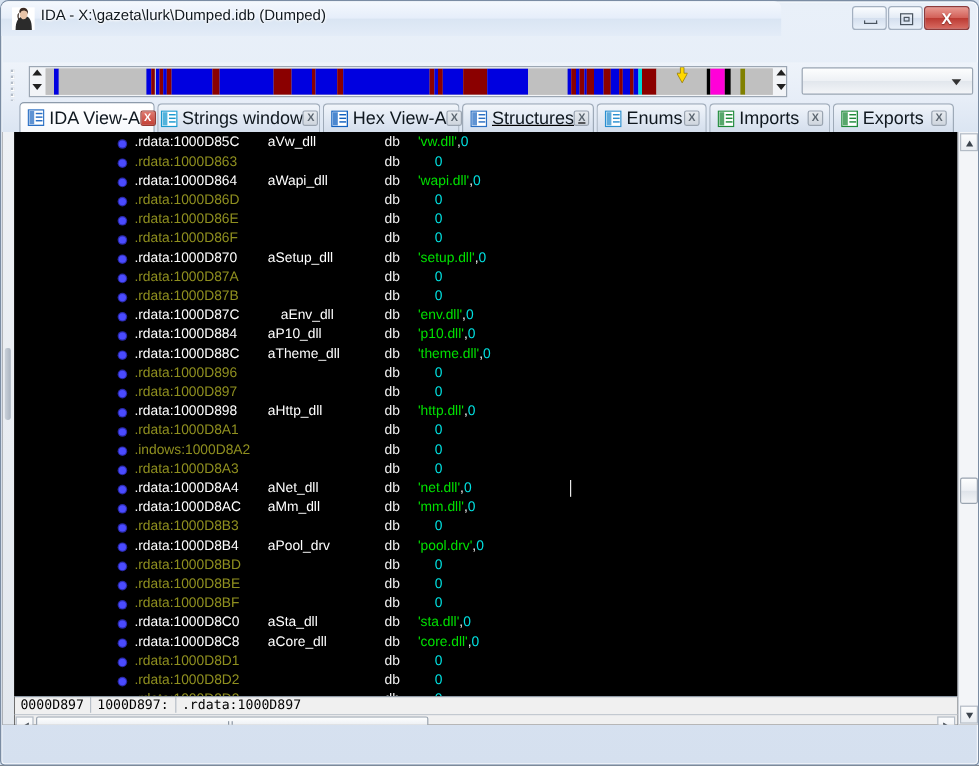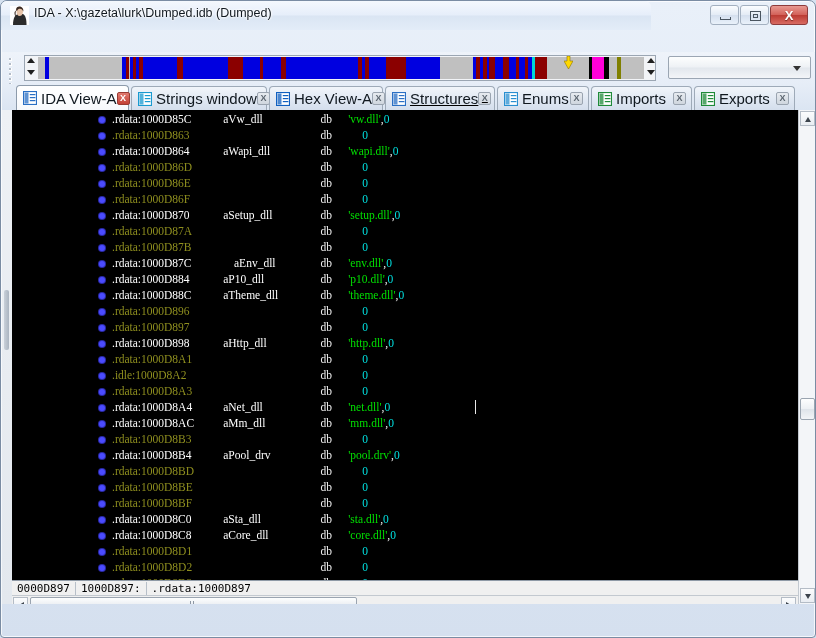--- a/index.html
+++ b/index.html
@@ -125,42 +125,42 @@
     background:linear-gradient(to bottom,#eef1f5,#e3e8ee);}
   #splitter-grip{position:absolute;left:2px;top:180px;width:5px;height:60px;
     background:linear-gradient(to right,#c9d0d9,#aab4c0);border-radius:2px;}
   #disasm{
     position:absolute;left:10px;top:0;width:786px;height:494px;
     background:#000;overflow:hidden;
   }
   #codearea{
     position:absolute;left:0;top:0;width:786px;height:470px;
     background:#000;overflow:hidden;
-    font-family:Liberation Serif, serif;
+    font-family:Liberation Sans, sans-serif;
     font-size:11.5px;
   }
   .line{position:absolute;left:0;width:786px;height:16px;white-space:pre;}
   .dot{position:absolute;left:87px;top:5px;width:6px;height:6px;border-radius:50%;
     background:#4b4bff;box-shadow:0 0 0 1px #2a2aa8;}
   .seg{position:absolute;left:100px;top:1px;}
   .addr-lbl{color:#ffffff;}
   .addr-plain{color:#8f8f1f;}
   .lbl{color:#ffffff;}
   .mn{color:#f0f0f0;}
   .num{color:#00e0e0;}
   .str{color:#00e000;}
   .punc{color:#f0f0f0;}
   #caret{position:absolute;left:463px;top:290px;width:1px;height:14px;background:#e8e8e8;}
   
   #viewstatus{
     position:absolute;left:0;top:470px;width:786px;height:15px;
     background:#f0f0f0;border-top:1px solid #8f9aa6;
     font-family:"DejaVu Sans Mono","Liberation Mono",monospace;
     font-size:11px;color:#000;box-sizing:border-box;
-    display:flex;align-items:center;
+    display:flex;
   }
   #viewstatus .cell{padding:0 5px;border-right:1px solid #b7bfc8;height:13px;line-height:13px;white-space:pre;}
   
   #hscroll{
     position:absolute;left:0;top:485px;width:786px;height:17px;
     background:#f0f0f0;border-top:1px solid #c3c9d0;box-sizing:border-box;
   }
   #hscroll .hbtn{position:absolute;top:1px;width:15px;height:15px;
     background:linear-gradient(to bottom,#fbfcfd,#e9edf2);border:1px solid #b4bcc6;box-sizing:border-box;}
   #hthumb{position:absolute;left:18px;top:1px;width:327px;height:15px;box-sizing:border-box;
@@ -312,21 +312,21 @@
         <span class="ticon"><svg viewBox="0 0 14 14" width="14" height="14">
             <rect x="0.5" y="0.5" width="13" height="13" fill="#ffffff" stroke="#2a6fc4" stroke-width="1.2"></rect>
             <rect x="1.5" y="1.5" width="4" height="11" fill="#2a6fc4" opacity="0.75"></rect>
             <rect x="6.8" y="3" width="5.6" height="1.2" fill="#2a6fc4"></rect>
             <rect x="6.8" y="6" width="5.6" height="1.2" fill="#2a6fc4"></rect>
             <rect x="6.8" y="9" width="5.6" height="1.2" fill="#2a6fc4"></rect>
           </svg></span>
         <span class="tlabel">IDA View-A</span>
         <span class="tclose" style="margin-left: auto;">X</span>
       </div>
-      <div class="tab" style="left: 129px; width: 136px; justify-content: space-between;">
+      <div class="tab" style="left: 129px; width: 136px; justify-content: center;">
         <span class="ticon"><svg viewBox="0 0 14 14" width="14" height="14">
             <rect x="0.5" y="0.5" width="13" height="13" fill="#ffffff" stroke="#1a9ad0" stroke-width="1.2"></rect>
             <rect x="1.5" y="1.5" width="4" height="11" fill="#1a9ad0" opacity="0.75"></rect>
             <rect x="6.8" y="3" width="5.6" height="1.2" fill="#1a9ad0"></rect>
             <rect x="6.8" y="6" width="5.6" height="1.2" fill="#1a9ad0"></rect>
             <rect x="6.8" y="9" width="5.6" height="1.2" fill="#1a9ad0"></rect>
           </svg></span>
         <span class="tlabel">Strings window</span>
         <span class="tclose" style="margin-left: auto;">X</span>
       </div>
@@ -404,21 +404,21 @@
           <div class="line" style="top: 98px;"><span class="dot"></span><span class="seg addr-lbl">.rdata:1000D870</span><span class="seg lbl" style="left: 211.2px;">aSetup_dll</span><span class="seg mn" style="left: 308.5px;">db</span><span class="seg" style="left: 336.3px;"><span class="str">'setup.dll'</span><span class="punc">,</span><span class="num">0</span></span></div>
           <div class="line" style="top: 114px;"><span class="dot"></span><span class="seg addr-plain">.rdata:1000D87A</span><span class="seg mn" style="left: 308.5px;">db</span><span class="seg" style="left: 350.2px;"><span class="num">0</span></span></div>
           <div class="line" style="top: 130px;"><span class="dot"></span><span class="seg addr-plain">.rdata:1000D87B</span><span class="seg mn" style="left: 308.5px;">db</span><span class="seg" style="left: 350.2px;"><span class="num">0</span></span></div>
           <div class="line" style="top: 146px;"><span class="dot"></span><span class="seg addr-lbl">.rdata:1000D87C</span><span class="seg lbl" style="left: 222px; text-align: right;">aEnv_dll</span><span class="seg mn" style="left: 308.5px;">db</span><span class="seg" style="left: 336.3px;"><span class="str">'env.dll'</span><span class="punc">,</span><span class="num">0</span></span></div>
           <div class="line" style="top: 162px;"><span class="dot"></span><span class="seg addr-lbl">.rdata:1000D884</span><span class="seg lbl" style="left: 211.2px;">aP10_dll</span><span class="seg mn" style="left: 308.5px;">db</span><span class="seg" style="left: 336.3px;"><span class="str">'p10.dll'</span><span class="punc">,</span><span class="num">0</span></span></div>
           <div class="line" style="top: 178px;"><span class="dot"></span><span class="seg addr-lbl">.rdata:1000D88C</span><span class="seg lbl" style="left: 211.2px;">aTheme_dll</span><span class="seg mn" style="left: 308.5px;">db</span><span class="seg" style="left: 336.3px;"><span class="str">'theme.dll'</span><span class="punc">,</span><span class="num">0</span></span></div>
           <div class="line" style="top: 194px;"><span class="dot"></span><span class="seg addr-plain">.rdata:1000D896</span><span class="seg mn" style="left: 308.5px;">db</span><span class="seg" style="left: 350.2px;"><span class="num">0</span></span></div>
           <div class="line" style="top: 210px;"><span class="dot"></span><span class="seg addr-plain">.rdata:1000D897</span><span class="seg mn" style="left: 308.5px;">db</span><span class="seg" style="left: 350.2px;"><span class="num">0</span></span></div>
           <div class="line" style="top: 226px;"><span class="dot"></span><span class="seg addr-lbl">.rdata:1000D898</span><span class="seg lbl" style="left: 211.2px;">aHttp_dll</span><span class="seg mn" style="left: 308.5px;">db</span><span class="seg" style="left: 336.3px;"><span class="str">'http.dll'</span><span class="punc">,</span><span class="num">0</span></span></div>
           <div class="line" style="top: 242px;"><span class="dot"></span><span class="seg addr-plain">.rdata:1000D8A1</span><span class="seg mn" style="left: 308.5px;">db</span><span class="seg" style="left: 350.2px;"><span class="num">0</span></span></div>
-          <div class="line" style="top: 258px;"><span class="dot"></span><span class="seg addr-plain">.idle:1000D8A2</span><span class="seg mn" style="left: 308.5px;">db</span><span class="seg" style="left: 350.2px;"><span class="num">0</span></span></div>
+          <div class="line" style="top: 258px;"><span class="dot"></span><span class="seg addr-plain">.indows:1000D8A2</span><span class="seg mn" style="left: 308.5px;">db</span><span class="seg" style="left: 350.2px;"><span class="num">0</span></span></div>
           <div class="line" style="top: 274px;"><span class="dot"></span><span class="seg addr-plain">.rdata:1000D8A3</span><span class="seg mn" style="left: 308.5px;">db</span><span class="seg" style="left: 350.2px;"><span class="num">0</span></span></div>
           <div class="line" style="top: 290px;"><span class="dot"></span><span class="seg addr-lbl">.rdata:1000D8A4</span><span class="seg lbl" style="left: 211.2px;">aNet_dll</span><span class="seg mn" style="left: 308.5px;">db</span><span class="seg" style="left: 336.3px;"><span class="str">'net.dll'</span><span class="punc">,</span><span class="num">0</span></span></div>
           <div class="line" style="top: 306px;"><span class="dot"></span><span class="seg addr-lbl">.rdata:1000D8AC</span><span class="seg lbl" style="left: 211.2px;">aMm_dll</span><span class="seg mn" style="left: 308.5px;">db</span><span class="seg" style="left: 336.3px;"><span class="str">'mm.dll'</span><span class="punc">,</span><span class="num">0</span></span></div>
           <div class="line" style="top: 322px;"><span class="dot"></span><span class="seg addr-plain">.rdata:1000D8B3</span><span class="seg mn" style="left: 308.5px;">db</span><span class="seg" style="left: 350.2px;"><span class="num">0</span></span></div>
           <div class="line" style="top: 338px;"><span class="dot"></span><span class="seg addr-lbl">.rdata:1000D8B4</span><span class="seg lbl" style="left: 211.2px;">aPool_drv</span><span class="seg mn" style="left: 308.5px;">db</span><span class="seg" style="left: 336.3px; text-align: center;"><span class="str">'pool.drv'</span><span class="punc">,</span><span class="num">0</span></span></div>
           <div class="line" style="top: 354px;"><span class="dot"></span><span class="seg addr-plain">.rdata:1000D8BD</span><span class="seg mn" style="left: 308.5px;">db</span><span class="seg" style="left: 350.2px;"><span class="num">0</span></span></div>
           <div class="line" style="top: 370px;"><span class="dot"></span><span class="seg addr-plain">.rdata:1000D8BE</span><span class="seg mn" style="left: 308.5px;">db</span><span class="seg" style="left: 350.2px;"><span class="num">0</span></span></div>
           <div class="line" style="top: 386px;"><span class="dot"></span><span class="seg addr-plain">.rdata:1000D8BF</span><span class="seg mn" style="left: 308.5px;">db</span><span class="seg" style="left: 350.2px;"><span class="num">0</span></span></div>
           <div class="line" style="top: 402px;"><span class="dot"></span><span class="seg addr-lbl">.rdata:1000D8C0</span><span class="seg lbl" style="left: 211.2px;">aSta_dll</span><span class="seg mn" style="left: 308.5px;">db</span><span class="seg" style="left: 336.3px;"><span class="str">'sta.dll'</span><span class="punc">,</span><span class="num">0</span></span></div>
           <div class="line" style="top: 418px;"><span class="dot"></span><span class="seg addr-lbl">.rdata:1000D8C8</span><span class="seg lbl" style="left: 211.2px;">aCore_dll</span><span class="seg mn" style="left: 308.5px;">db</span><span class="seg" style="left: 336.3px;"><span class="str">'core.dll'</span><span class="punc">,</span><span class="num">0</span></span></div>

